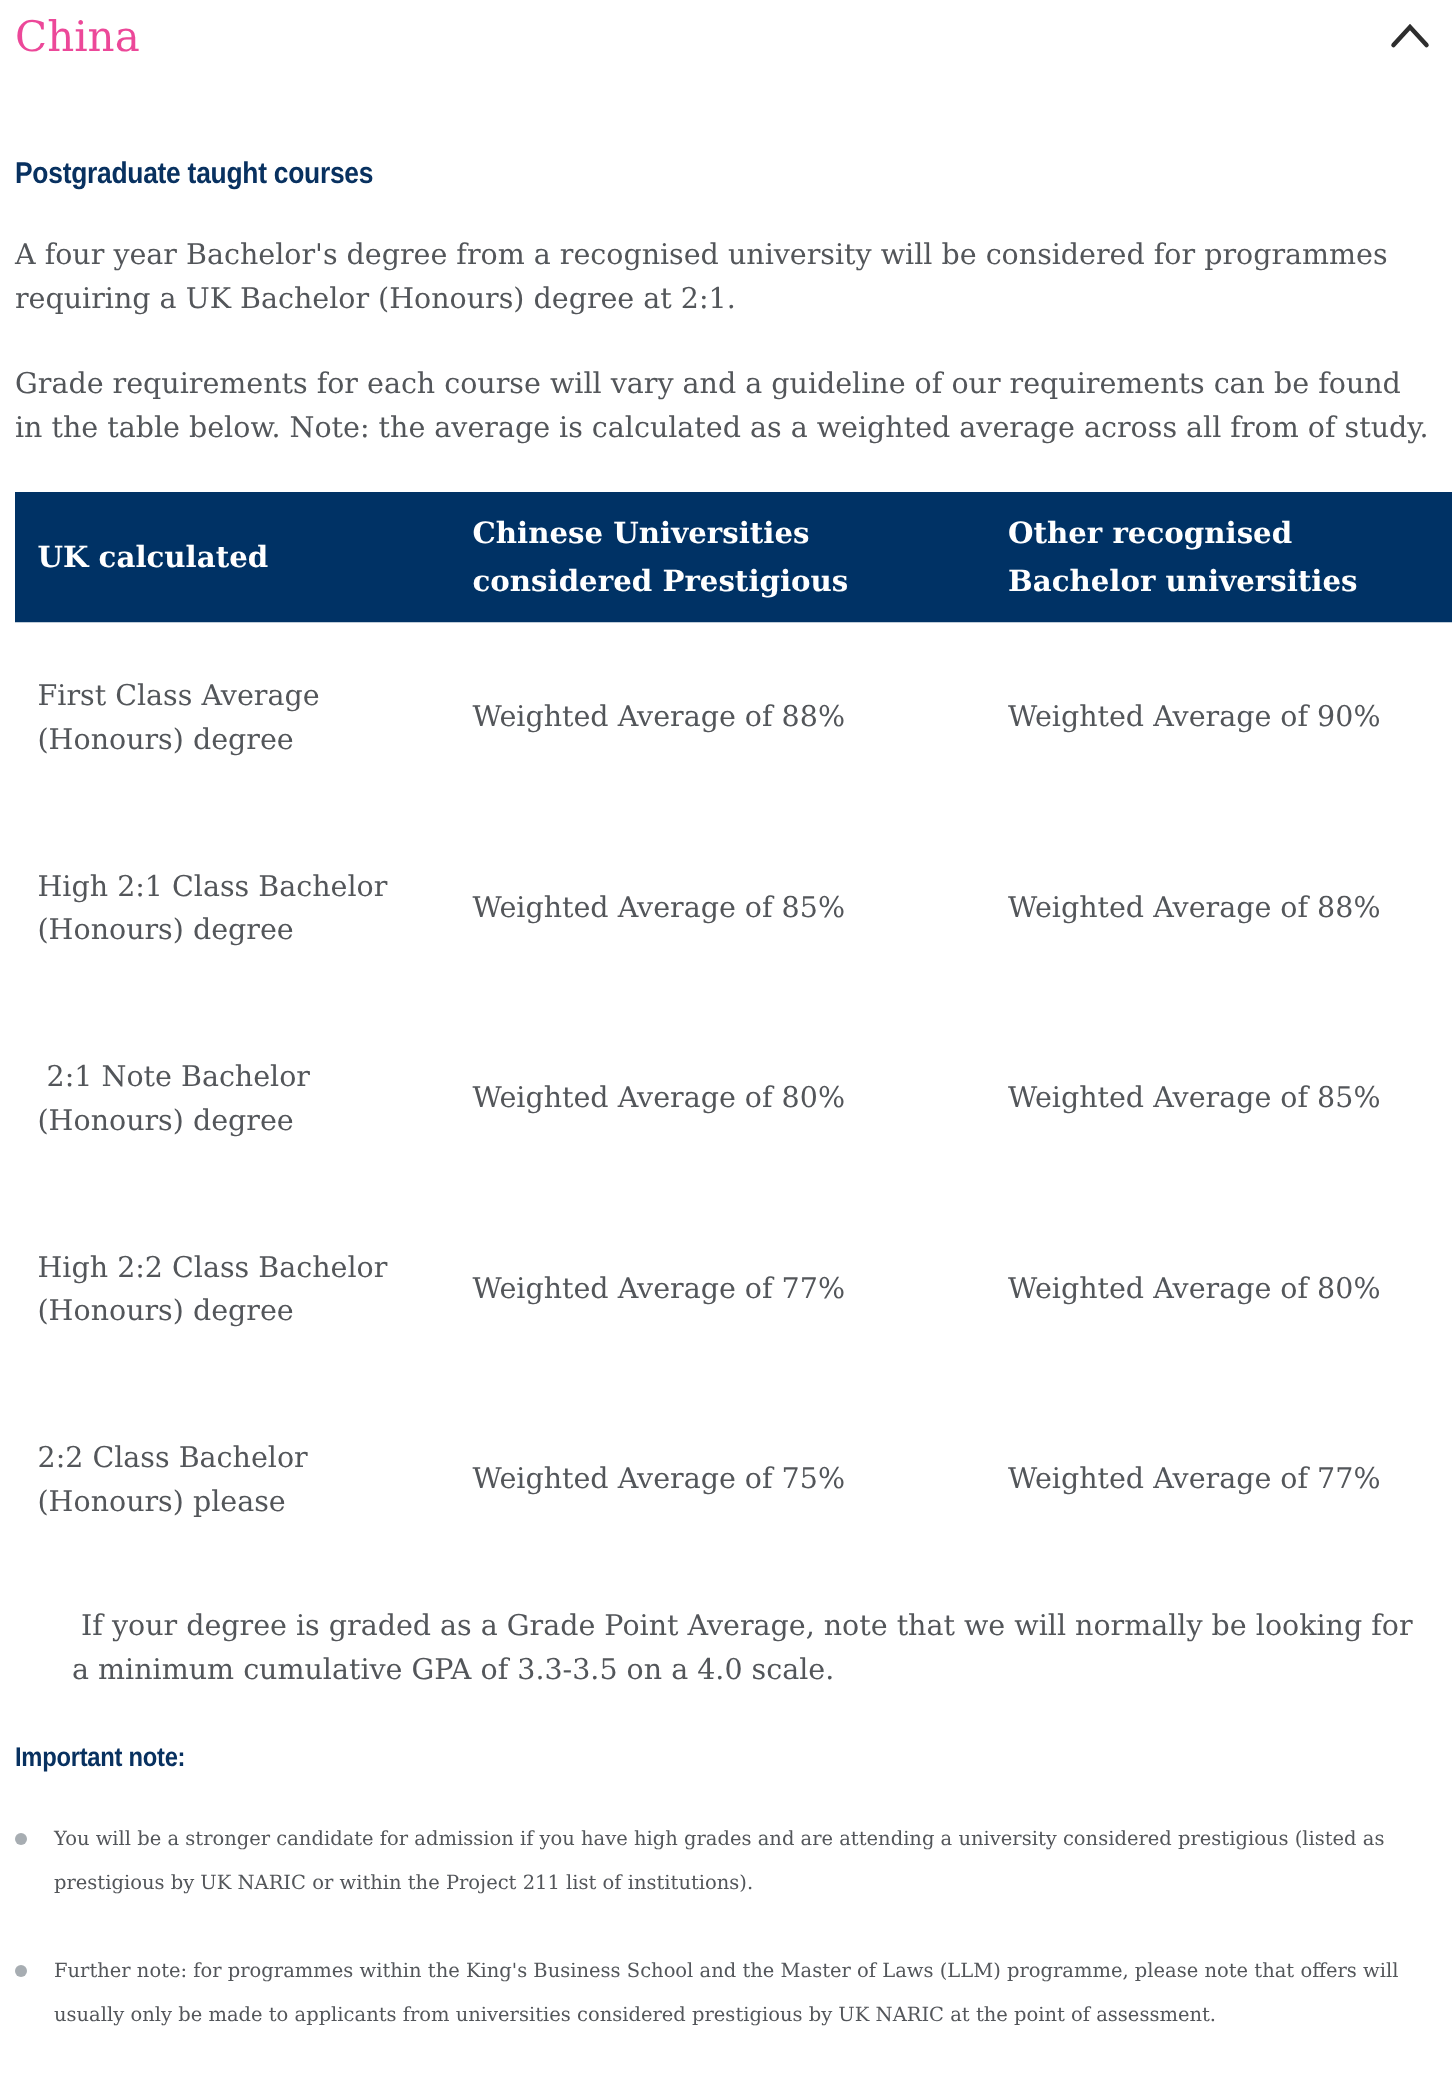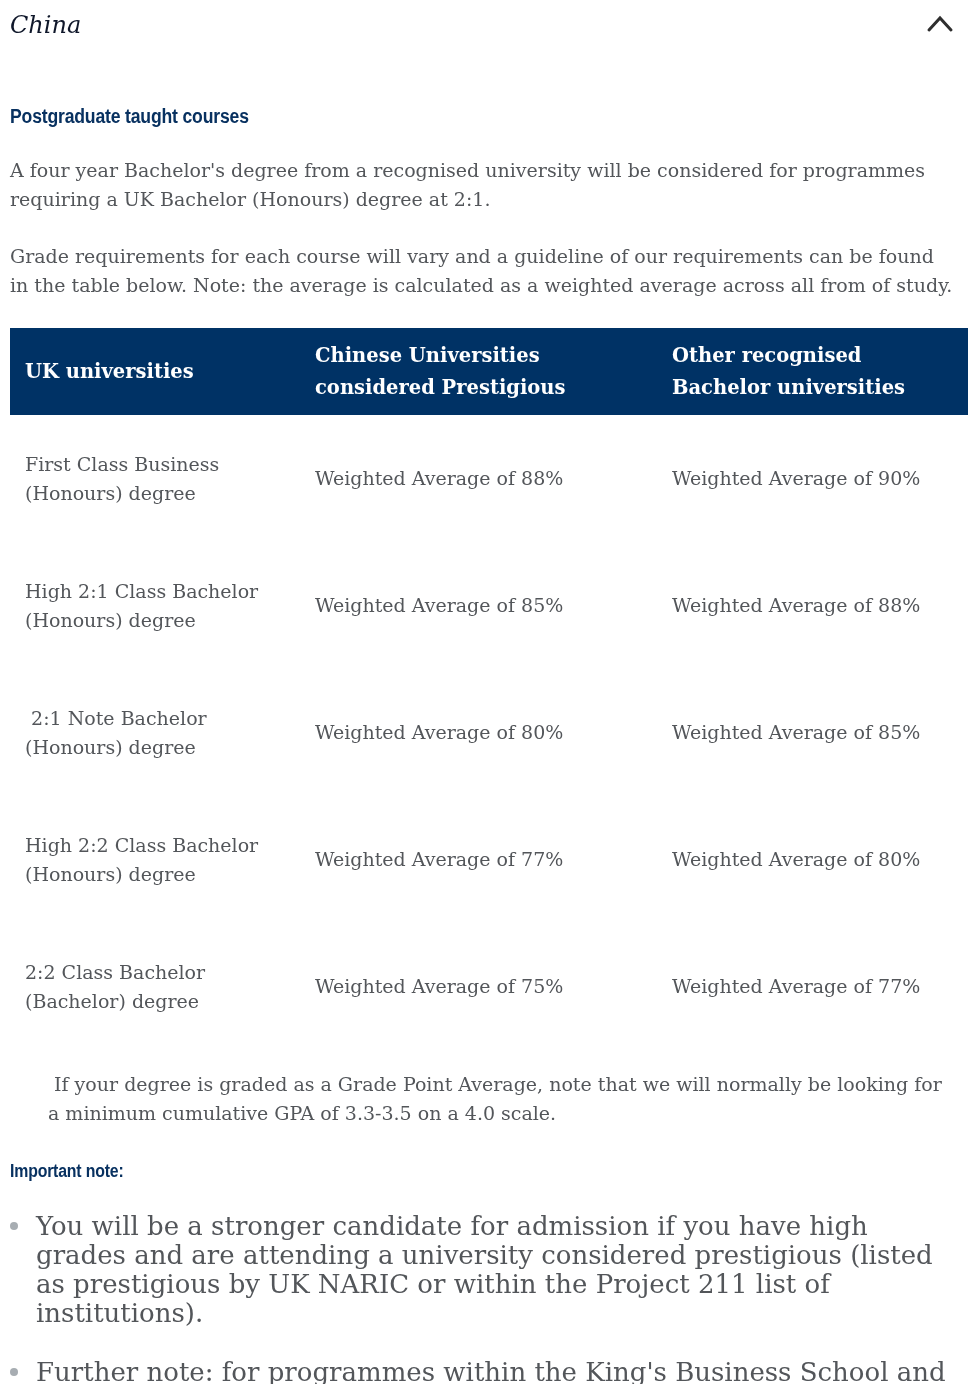--- a/index.html
+++ b/index.html
@@ -17,24 +17,23 @@
     display: flex;
     justify-content: space-between;
     align-items: flex-start;
     padding: 6px 14px 0 10px;
     cursor: pointer;
   }
   .acc-title {
     margin: 0;
     font-family: "DejaVu Serif", serif;
     font-weight: 400;
-    font-size: 24px;
+    font-size: 28px;
     line-height: 38px;
-    color: #0f172a;
-    font-style: italic;
+    color: #ec4899;
   }
   .chev-btn {
     margin-top: 6px;
     width: 28px;
     height: 24px;
     display: inline-flex;
     align-items: center;
     justify-content: center;
     cursor: pointer;
   }
@@ -95,21 +94,21 @@
 
   
   .notes {
     list-style: none;
     margin: 30px 14px 0 0;
     padding: 0 0 0 10px;
   }
   .notes li {
     position: relative;
     padding-left: 26px;
-    font-size: 26px;
+    font-size: 13px;
     line-height: 29px;
     margin-top: 30px;
   }
   .notes li:first-child { margin-top: 0; }
   .marker {
     position: absolute;
     left: 0;
     top: 10px;
     width: 8px;
     height: 8px;
@@ -134,27 +133,27 @@
   <div>
 
     <span class="subhead">Postgraduate taught courses</span>
 
     <p class="body-p">A four year Bachelor's degree from a recognised university will be considered for programmes requiring a UK Bachelor (Honours) degree at 2:1.</p>
 
     <p class="body-p">Grade requirements for each course will vary and a guideline of our requirements can be found in the table below. Note: the average is calculated as a weighted average across all from of study.</p>
 
     <div class="tbl">
       <div class="trow thead">
-        <div class="cell c1">UK universities</div>
+        <div class="cell c1">UK calculated</div>
         <div class="cell c2">Chinese Universities considered Prestigious</div>
         <div class="cell c3">Other recognised Bachelor universities</div>
       </div>
 
       <div class="trow body-row">
-        <div class="cell c1">First Class Business (Honours) degree</div>
+        <div class="cell c1">First Class Average (Honours) degree</div>
         <div class="cell c2">Weighted Average of 88%</div>
         <div class="cell c3">Weighted Average of 90%</div>
       </div>
 
       <div class="trow body-row">
         <div class="cell c1">High 2:1 Class Bachelor (Honours) degree</div>
         <div class="cell c2">Weighted Average of 85%</div>
         <div class="cell c3">Weighted Average of 88%</div>
       </div>
 
@@ -164,21 +163,21 @@
         <div class="cell c3">Weighted Average of 85%</div>
       </div>
 
       <div class="trow body-row">
         <div class="cell c1">High 2:2 Class Bachelor (Honours) degree</div>
         <div class="cell c2">Weighted Average of 77%</div>
         <div class="cell c3">Weighted Average of 80%</div>
       </div>
 
       <div class="trow body-row">
-        <div class="cell c1">2:2 Class Bachelor (Bachelor) degree</div>
+        <div class="cell c1">2:2 Class Bachelor (Honours) please</div>
         <div class="cell c2">Weighted Average of 75%</div>
         <div class="cell c3">Weighted Average of 77%</div>
       </div>
     </div>
 
     <p class="body-p pre" style="margin-top:20px"> If your degree is graded as a Grade Point Average, note that we will normally be looking for a minimum cumulative GPA of 3.3-3.5 on a 4.0 scale.</p>
 
     <span class="subhead small">Important note:</span>
 
     <ul class="notes">

